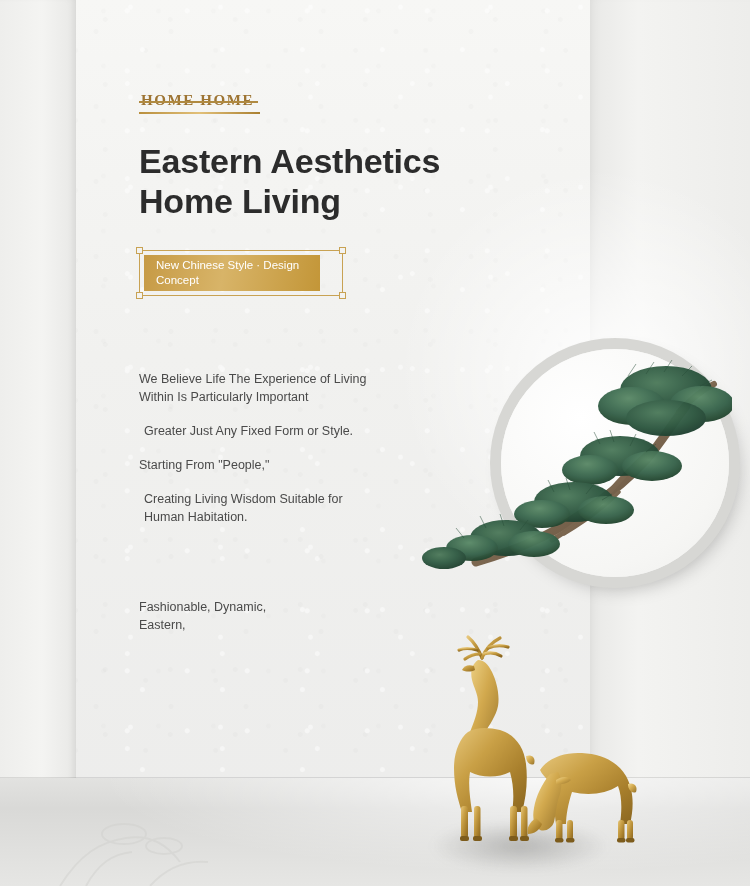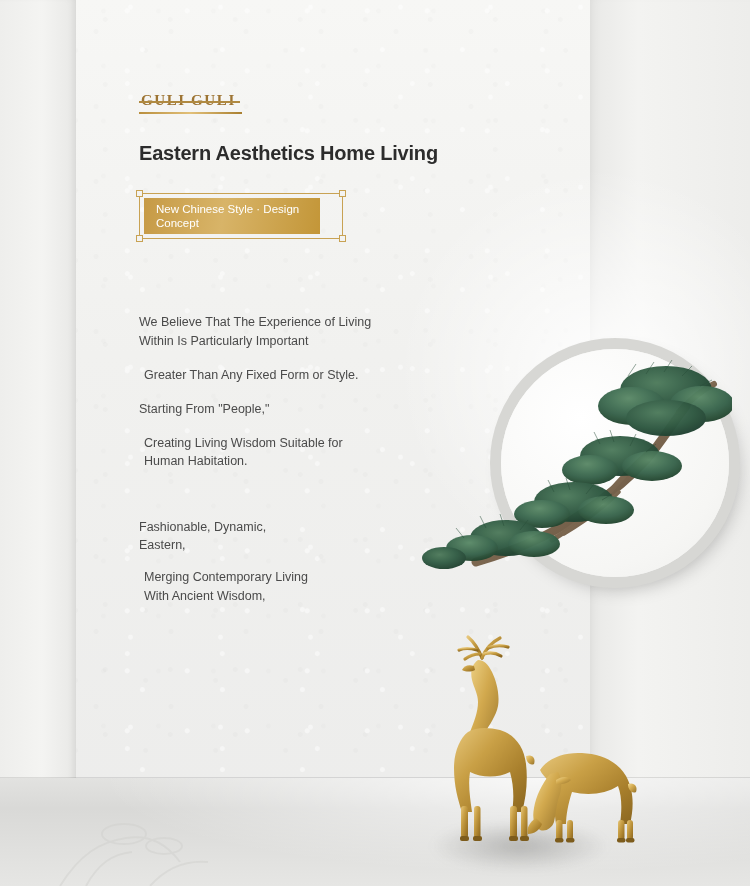--- a/index.html
+++ b/index.html
@@ -175,21 +175,21 @@
     right: -2px;
     bottom: 0;
     height: 2px;
     background: linear-gradient(90deg, #b98f3e 0%, #e2c079 50%, #a97f30 100%);
   }
 
   .headline {
     margin: 28px 0 0 0;
     font-family: "Liberation Sans", sans-serif;
     font-weight: bold;
-    font-size: 20px;
+    font-size: 34px;
     line-height: 1.17;
     letter-spacing: -0.2px;
     color: #2c2c2c;
     max-width: 330px;
   }
 
   .tag-frame {
     position: relative;
     margin-top: 28px;
     width: 204px;
@@ -223,21 +223,21 @@
     border: 1px solid #c8a253;
     background: #f3f3f1;
     box-sizing: border-box;
   }
   .corner.tl { left: -4px; top: -4px; }
   .corner.tr { right: -4px; top: -4px; }
   .corner.bl { left: -4px; bottom: -4px; }
   .corner.br { right: -4px; bottom: -4px; }
 
   .para-block { margin-top: 74px; }
-  .para-block.second { margin-top: 48px; }
+  .para-block.second { margin-top: 72px; }
 
   .para {
     color: #4a4a4a;
     font-size: 12.5px;
     line-height: 1.45;
     margin: 0 0 16px 0;
     max-width: 260px;
     white-space: pre-line;
   }
   .para.indent { padding-left: 5px; }
@@ -413,47 +413,45 @@
       <path d="M46 110 C58 88 72 78 92 76"></path>
       <path d="M110 110 C126 92 146 84 168 86"></path>
       <ellipse cx="84" cy="58" rx="22" ry="10"></ellipse>
       <ellipse cx="124" cy="70" rx="18" ry="8"></ellipse>
     </g>
   </svg>
 
   <div class="content">
 
     <div class="brand">
-      <span>GULI GULI</span>
+      <span>HOME HOME</span>
       <span class="brand-strike"></span>
       <span class="brand-underline"></span>
     </div>
 
     <h1 class="headline">Eastern Aesthetics Home Living</h1>
 
     <div class="tag-frame">
       <span class="corner tl"></span>
       <span class="corner tr"></span>
       <span class="corner bl"></span>
       <span class="corner br"></span>
       <div class="tag-fill">
         <span class="tag-text">New Chinese Style · Design Concept</span>
       </div>
     </div>
 
     <div class="para-block">
-      <p class="para">We Believe That The Experience of Living
+      <p class="para">We Believe Life The Experience of Living
 Within Is Particularly Important</p>
-      <p class="para indent">Greater Than Any Fixed Form or Style.</p>
+      <p class="para indent">Greater Just Any Fixed Form or Style.</p>
       <p class="para">Starting From "People,"</p>
       <p class="para indent">Creating Living Wisdom Suitable for
 Human Habitation.</p>
     </div>
 
     <div class="para-block second">
       <p class="para tight">Fashionable, Dynamic,
 Eastern,</p>
-      <p class="para indent tight">Merging Contemporary Living
-With Ancient Wisdom,</p>
     </div>
 
   </div>
 </div>
 
 </body></html>

